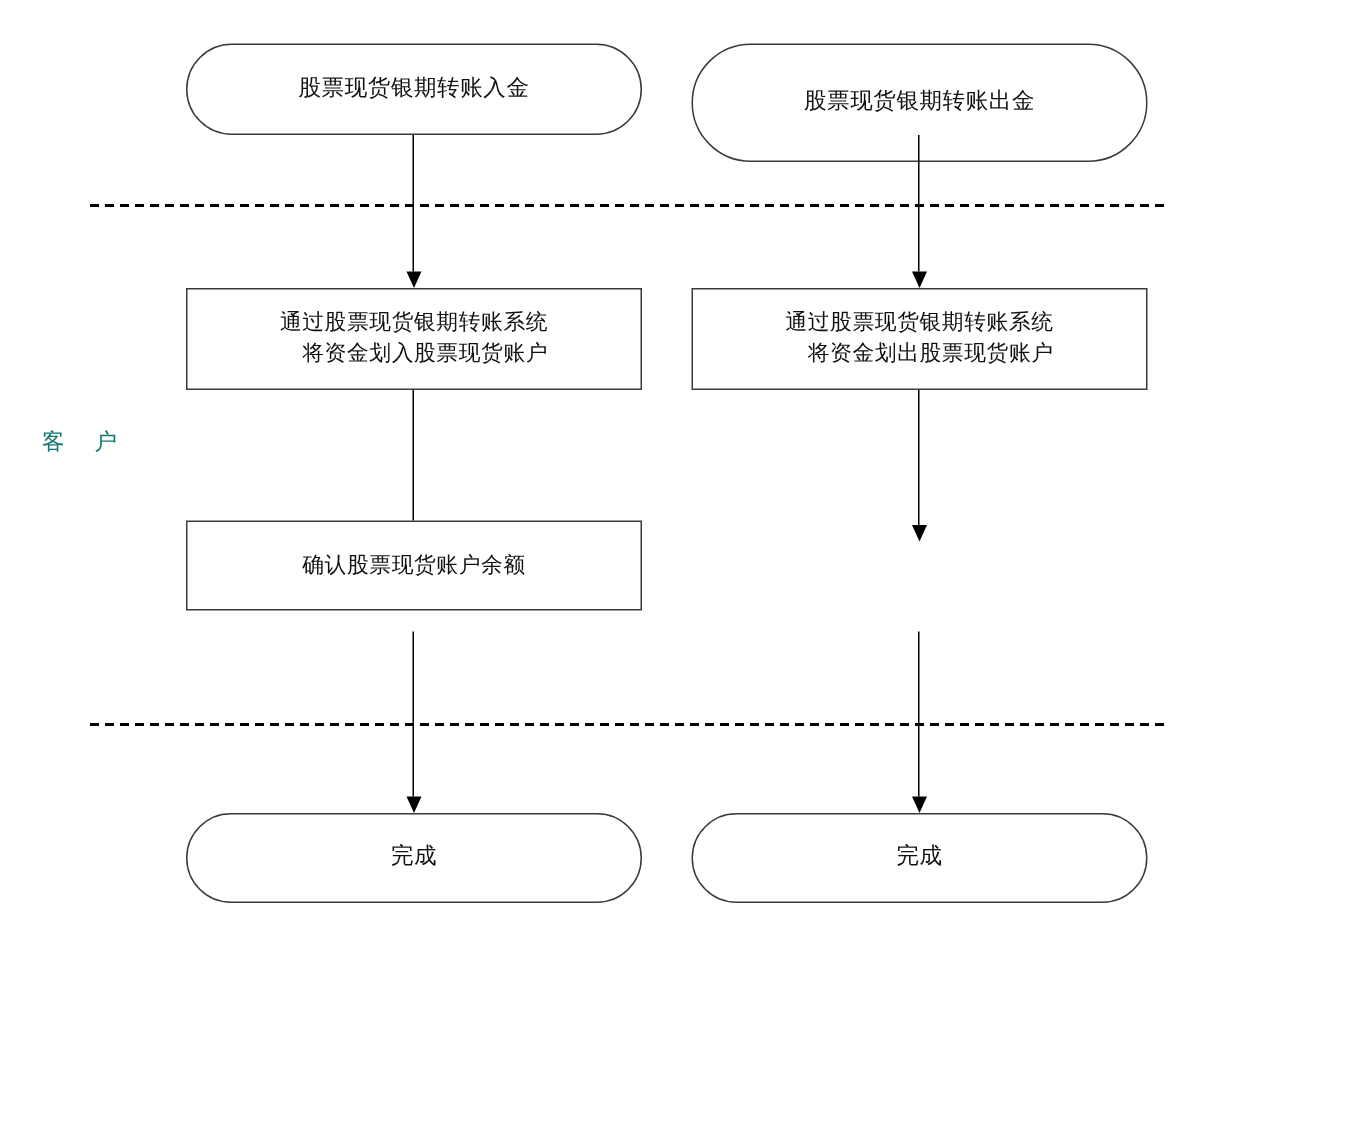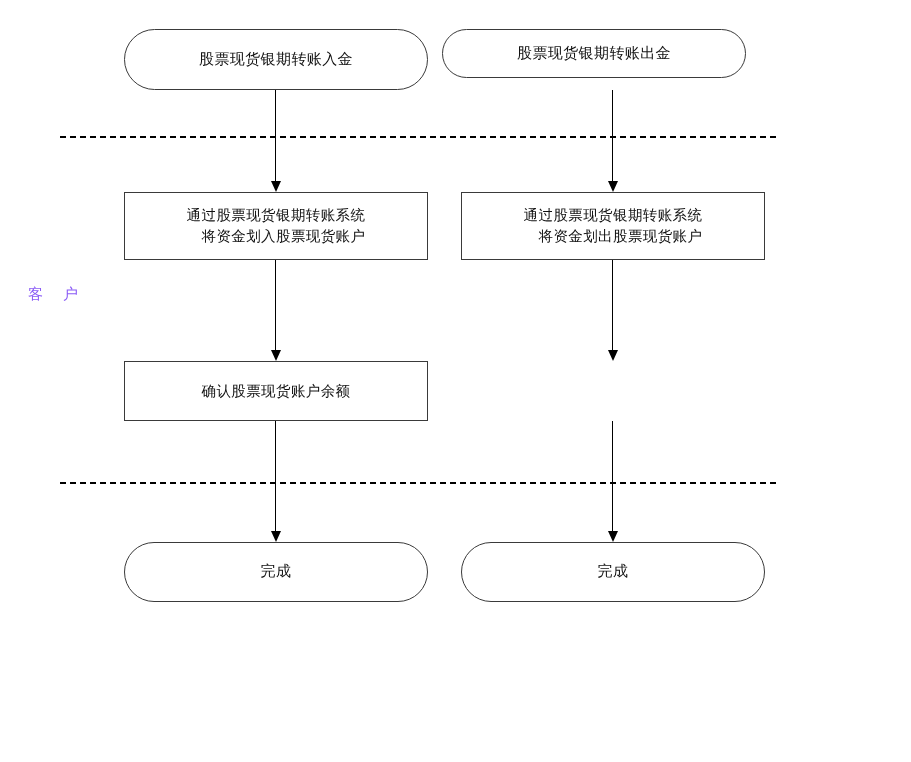--- a/index.html
+++ b/index.html
@@ -74,21 +74,21 @@
   .lane-divider {
     position: absolute;
     height: 0;
     border-top: 2px dashed #000000;
   }
 
   
   .lane-label {
     position: absolute;
     font-size: 15px;
-    color: #8b5cf6;
+    color: #0f766e;
     white-space: pre;
     letter-spacing: 1px;
   }
 </style>
 </head>
 <body>
 
 <div id="canvas">
 
   <div class="lane-label" style="left:28px; top:285px;">客    户</div>
@@ -108,34 +108,34 @@
   <div class="node process" style="left:124px; top:192px; width:304px; height:68px;">
     <span class="node-label">通过股票现货银期转账系统
 将资金划入股票现货账户</span>
   </div>
 
   <div class="connector" style="left:275px; top:260px; height:101px;">
     <div class="conn-line" style="height:90px;"></div>
     <div class="conn-head" style="top:90px;"></div>
   </div>
 
-  <div class="node process" style="left:124px; top:361px; width:304px; height:60px;">
+  <div class="node process" style="left:124px; top:347px; width:304px; height:60px;">
     <span class="node-label">确认股票现货账户余额</span>
   </div>
 
   <div class="connector" style="left:275px; top:421px; height:121px;">
     <div class="conn-line" style="height:110px;"></div>
     <div class="conn-head" style="top:110px;"></div>
   </div>
 
   <div class="node terminal" style="left:124px; top:542px; width:304px; height:60px;">
     <span class="node-label">完成</span>
   </div>
 
-  <div class="node terminal" style="left:442px; top:29px; width:304px; height:49px;">
+  <div class="node terminal" style="left:461px; top:29px; width:304px; height:79px;">
     <span class="node-label">股票现货银期转账出金</span>
   </div>
 
   <div class="connector" style="left:612px; top:90px; height:102px;">
     <div class="conn-line" style="height:91px;"></div>
     <div class="conn-head" style="top:91px;"></div>
   </div>
 
   <div class="node process" style="left:461px; top:192px; width:304px; height:68px;">
     <span class="node-label">通过股票现货银期转账系统

